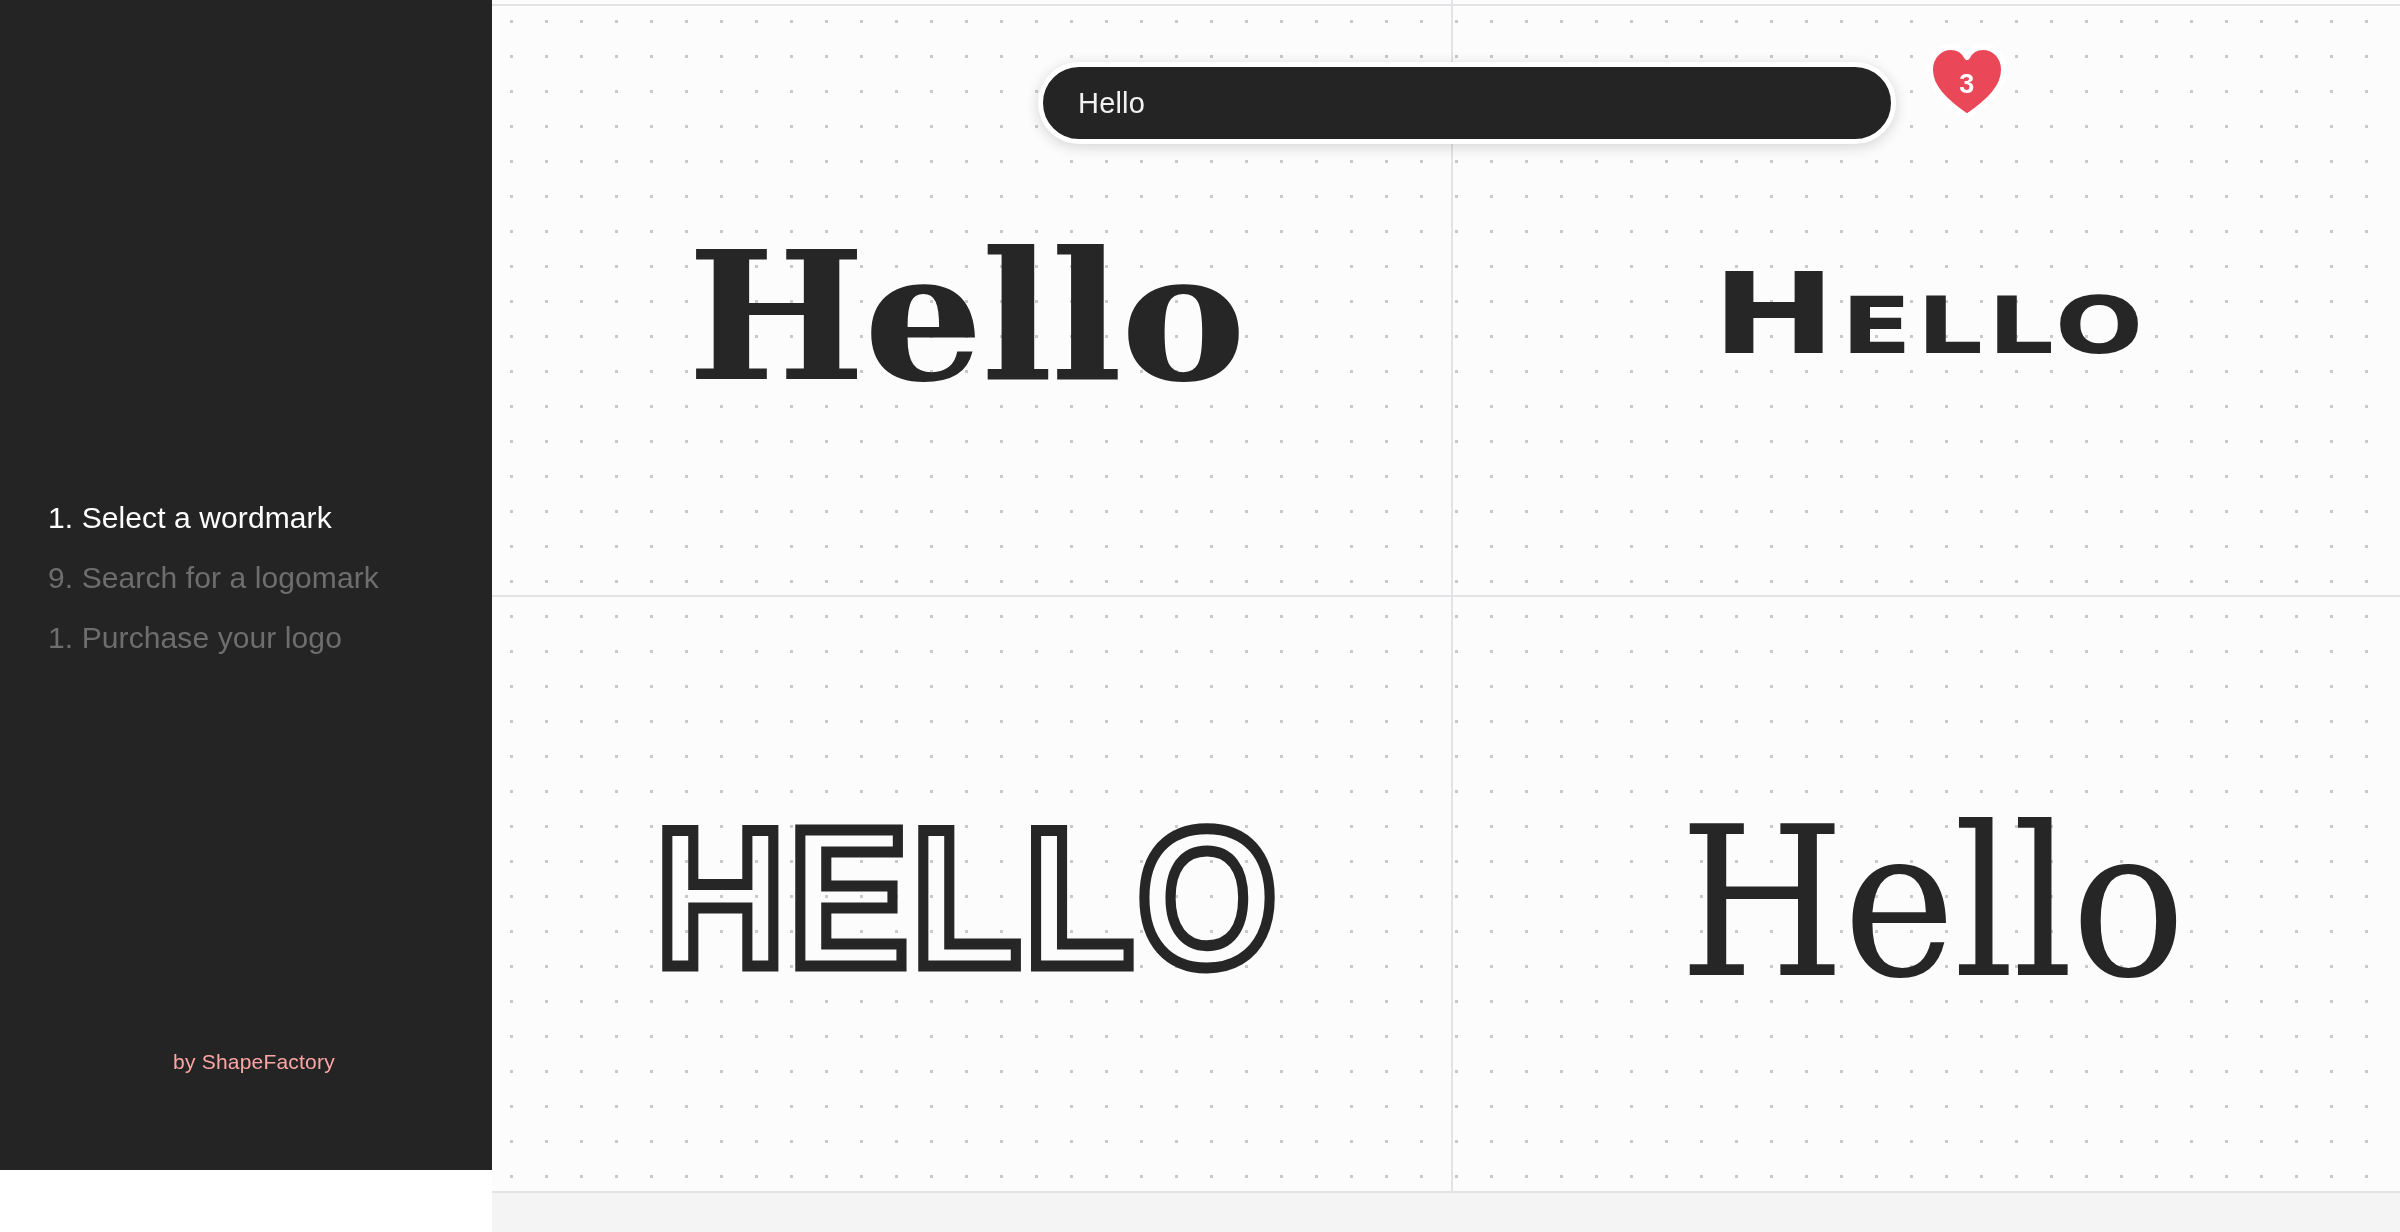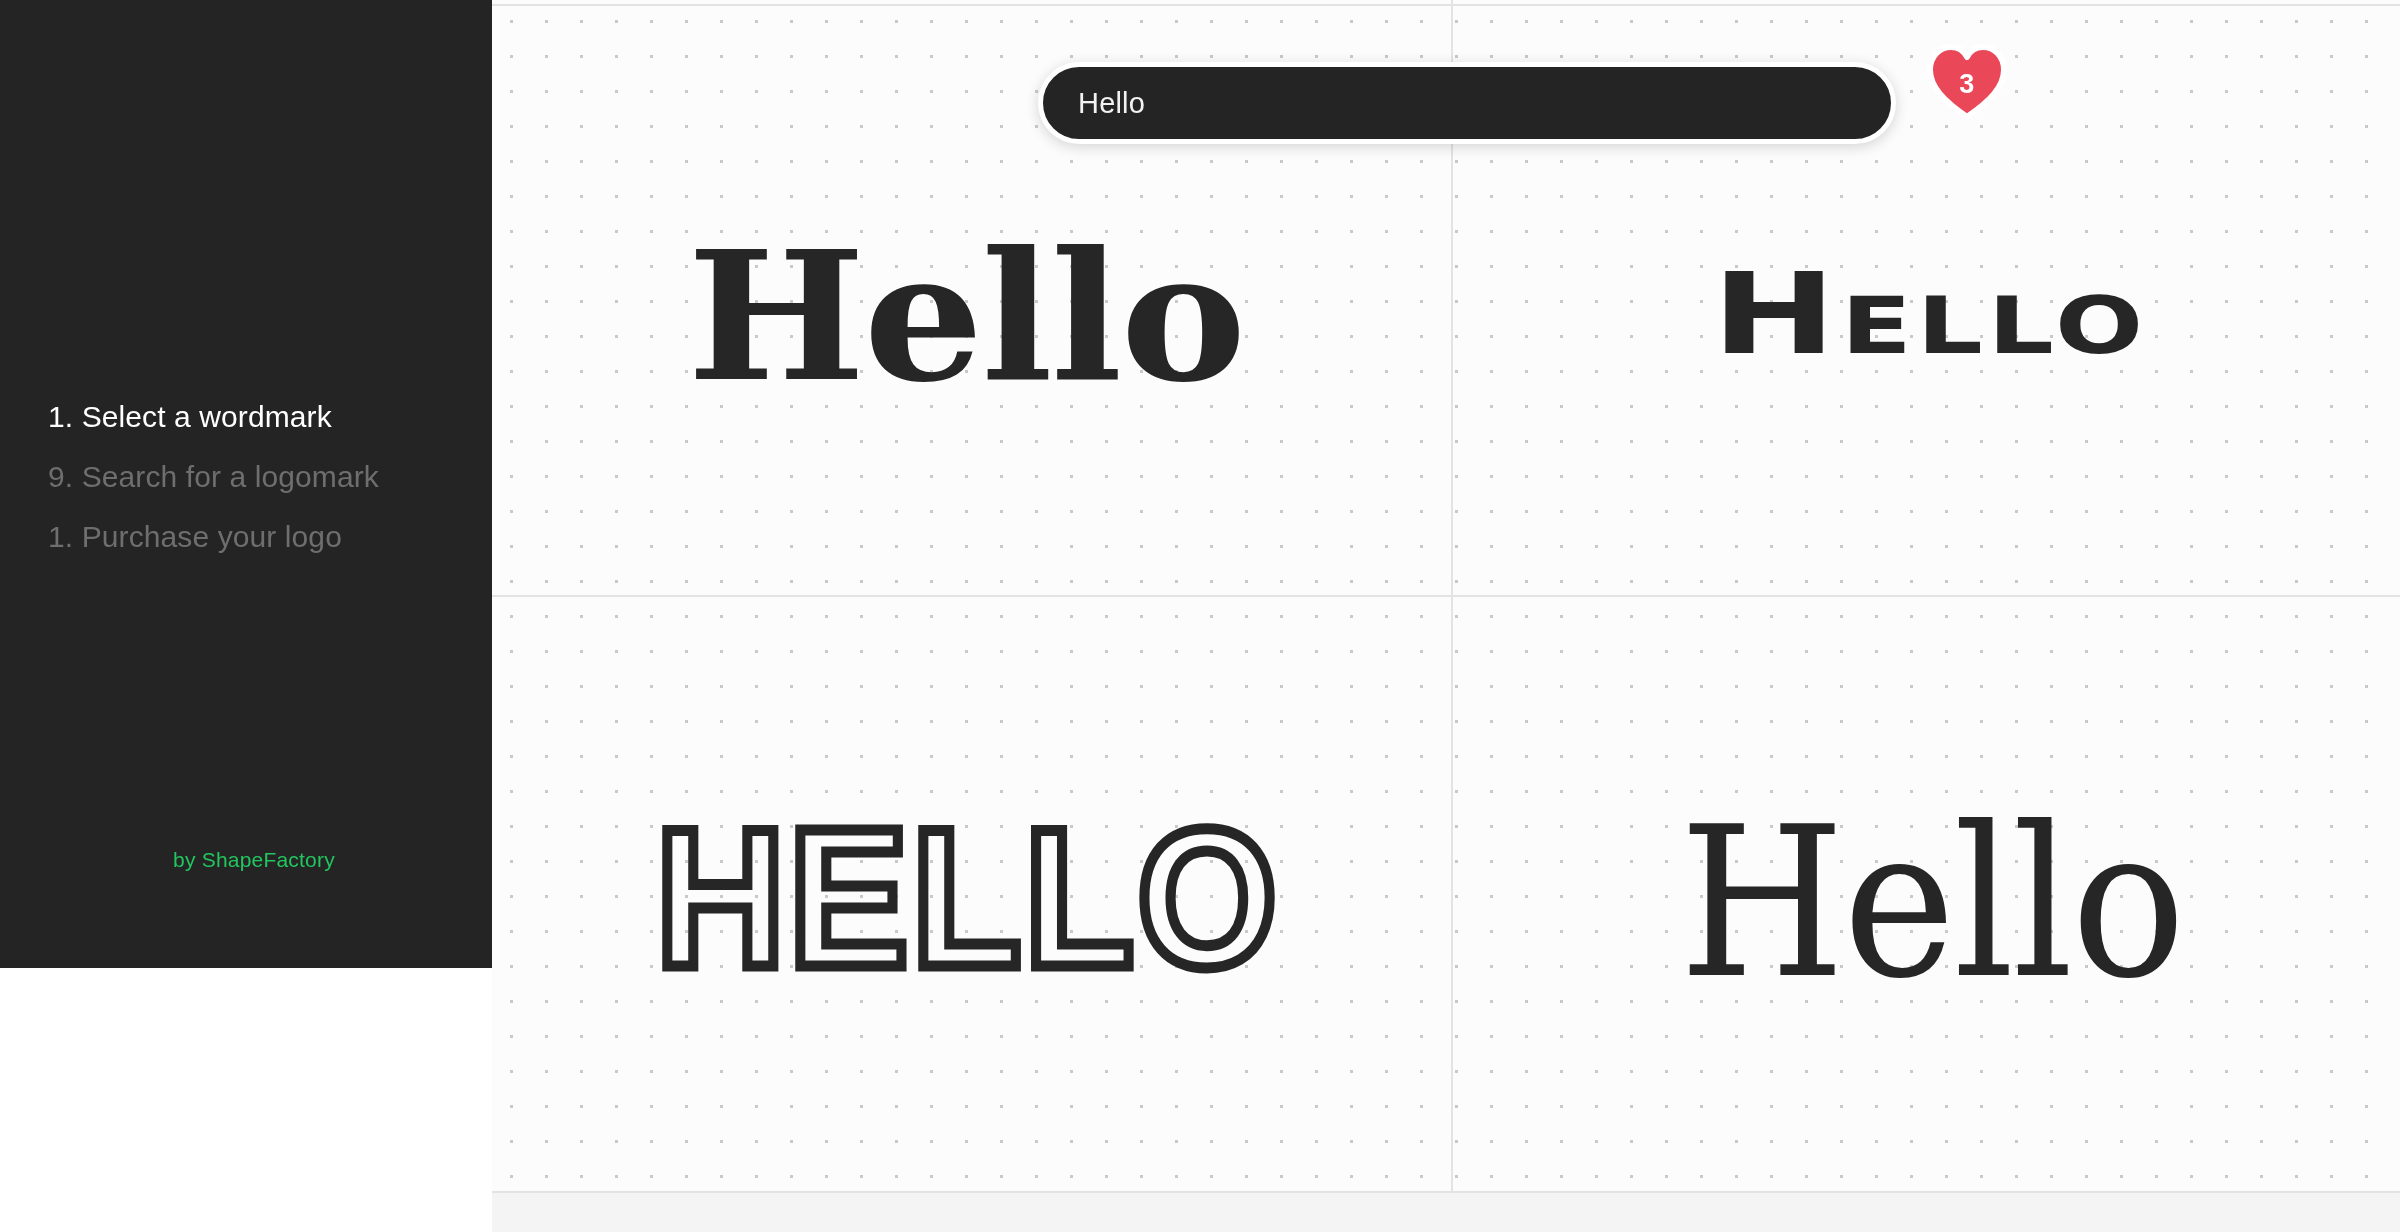--- a/index.html
+++ b/index.html
@@ -17,21 +17,21 @@
     position: relative;
     width: 2400px;
     height: 1232px;
     display: flex;
   }
 
   
   .sidebar {
     position: relative;
     width: 492px;
-    height: 968px;
+    height: 1170px;
     flex: 0 0 492px;
     background: #242424;
     display: flex;
     flex-direction: column;
     justify-content: center;
     z-index: 30;
   }
 
   .steps {
     padding-left: 48px;
@@ -49,21 +49,21 @@
   }
   .step.active { color: #ffffff; }
 
   .sidebar-footer {
     position: absolute;
     left: 16px;
     right: 0;
     bottom: 96px;
     text-align: center;
     font-size: 21px;
-    color: #22c55e;
+    color: #fca5a5;
     letter-spacing: 0.2px;
     user-select: none;
   }
 
   
   .canvas {
     position: relative;
     flex: 1 1 auto;
     height: 1232px;
     background-color: #fcfcfc;

